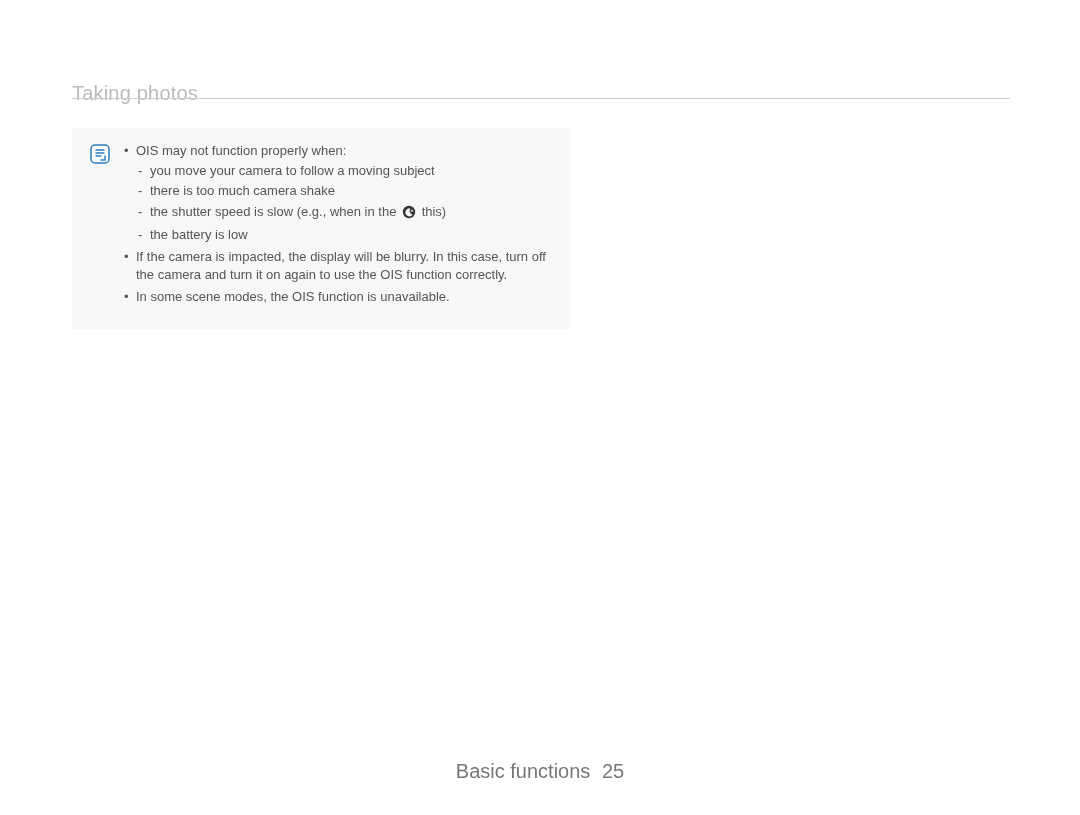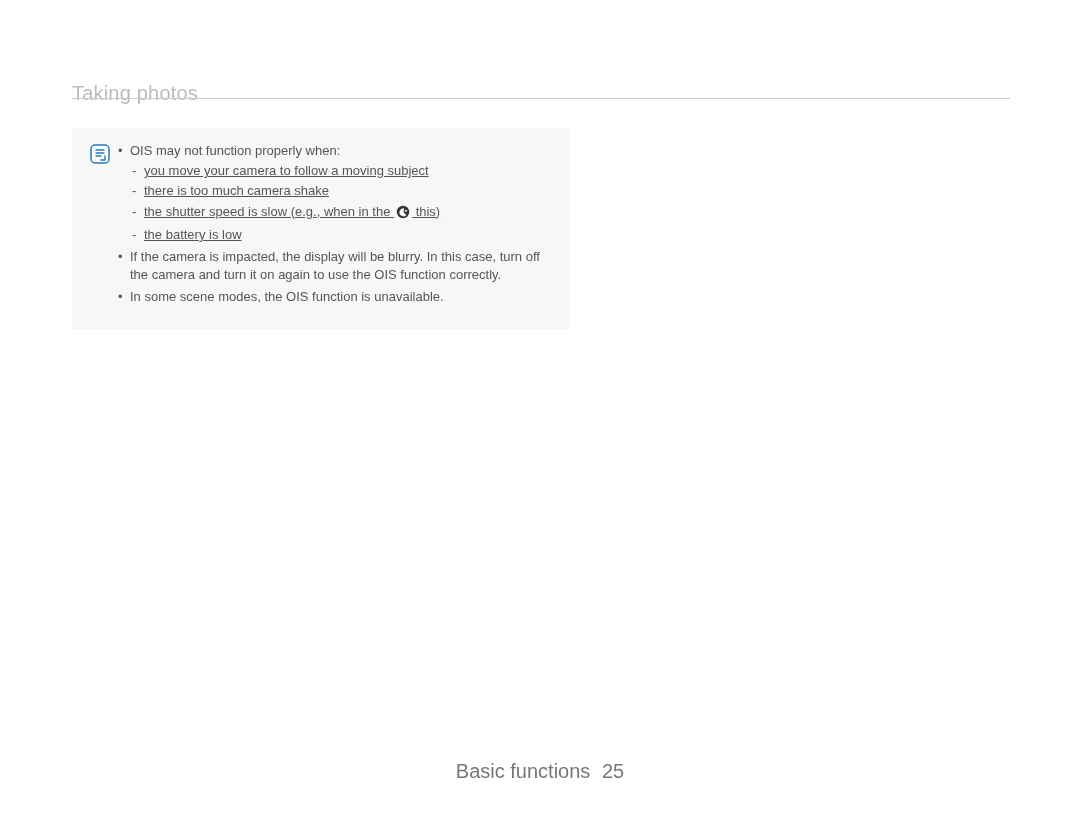--- a/index.html
+++ b/index.html
@@ -35,21 +35,21 @@
       left: 72px;
       width: 498px;
       background: #f6f8f6;
       padding: 14px 18px 18px 18px;
       font-size: 13px;
       line-height: 1.4;
       color: #555;
     }
     .note-body {
       display: flex;
-      gap: 8px;
+      gap: 14px;
     }
     .note-icon {
       flex: 0 0 20px;
       margin-top: 2px;
     }
     .note-icon svg { display: block; }
     .bullets { list-style: none; }
     .bullets > li {
       position: relative;
       padding-left: 12px;
@@ -59,21 +59,20 @@
       content: "•";
       position: absolute;
       left: 0;
       top: 0;
     }
     .sublist { list-style: none; margin-top: 2px; }
     .sublist > li {
       position: relative;
       padding-left: 14px;
       margin-bottom: 2px;
-      text-decoration: underline;
     }
     .sublist > li::before {
       content: "-";
       position: absolute;
       left: 2px;
       top: 0;
     }
     .inline-icon {
       display: inline-block;
       vertical-align: -3px;

